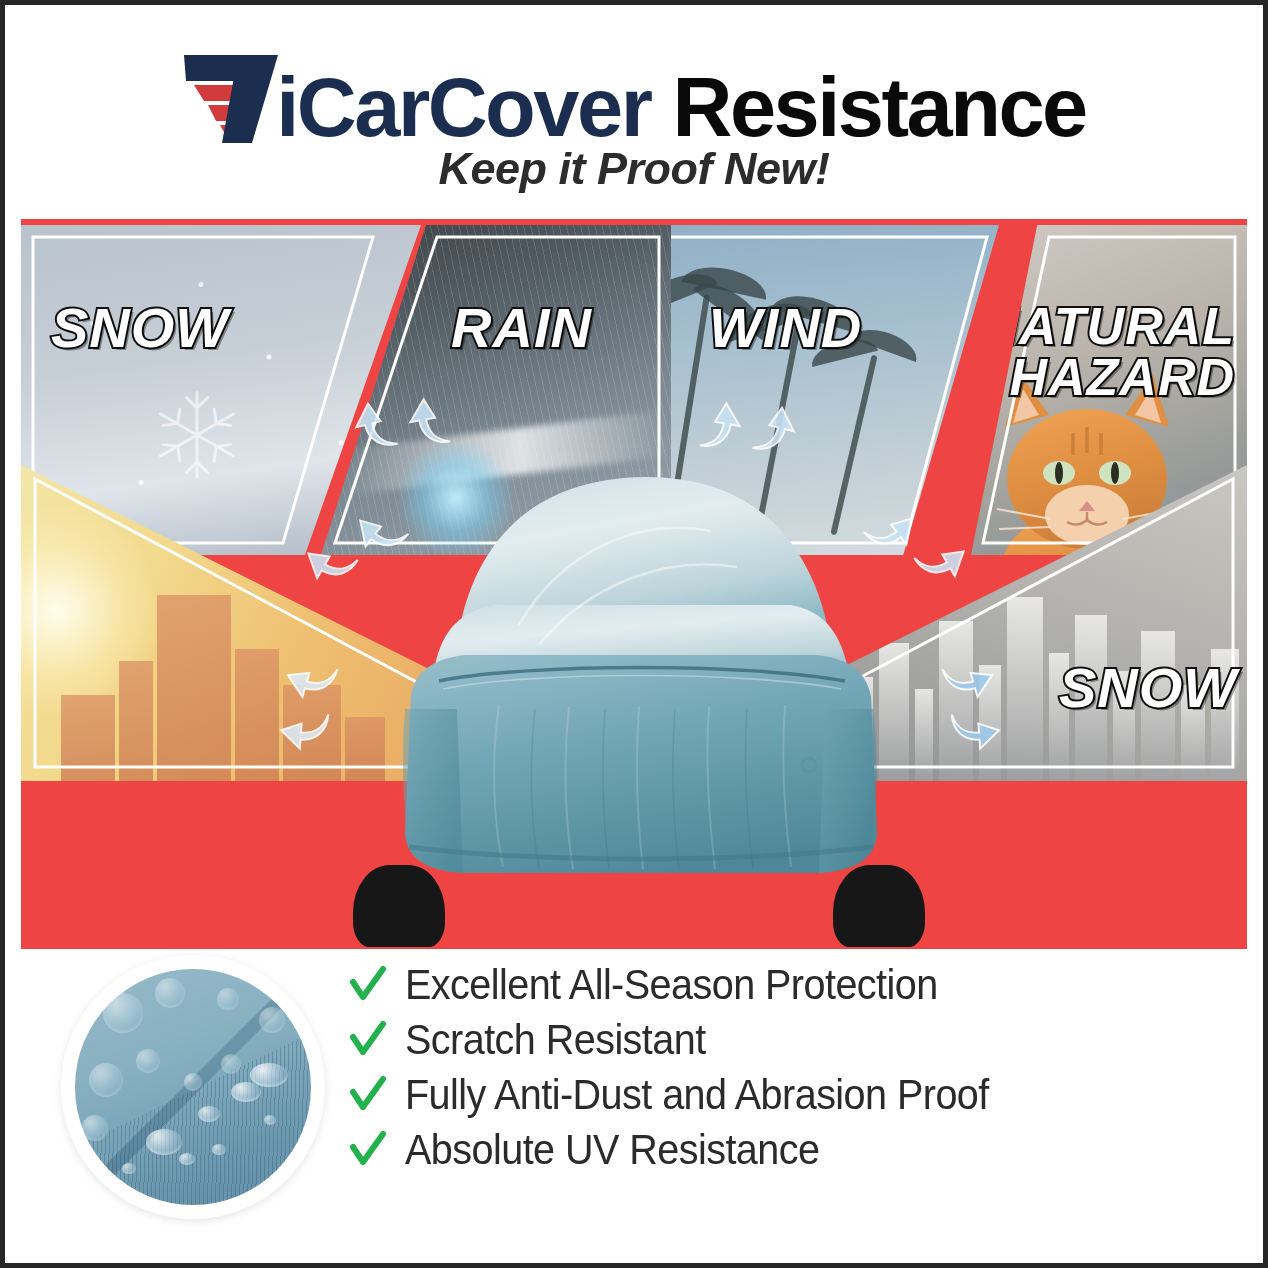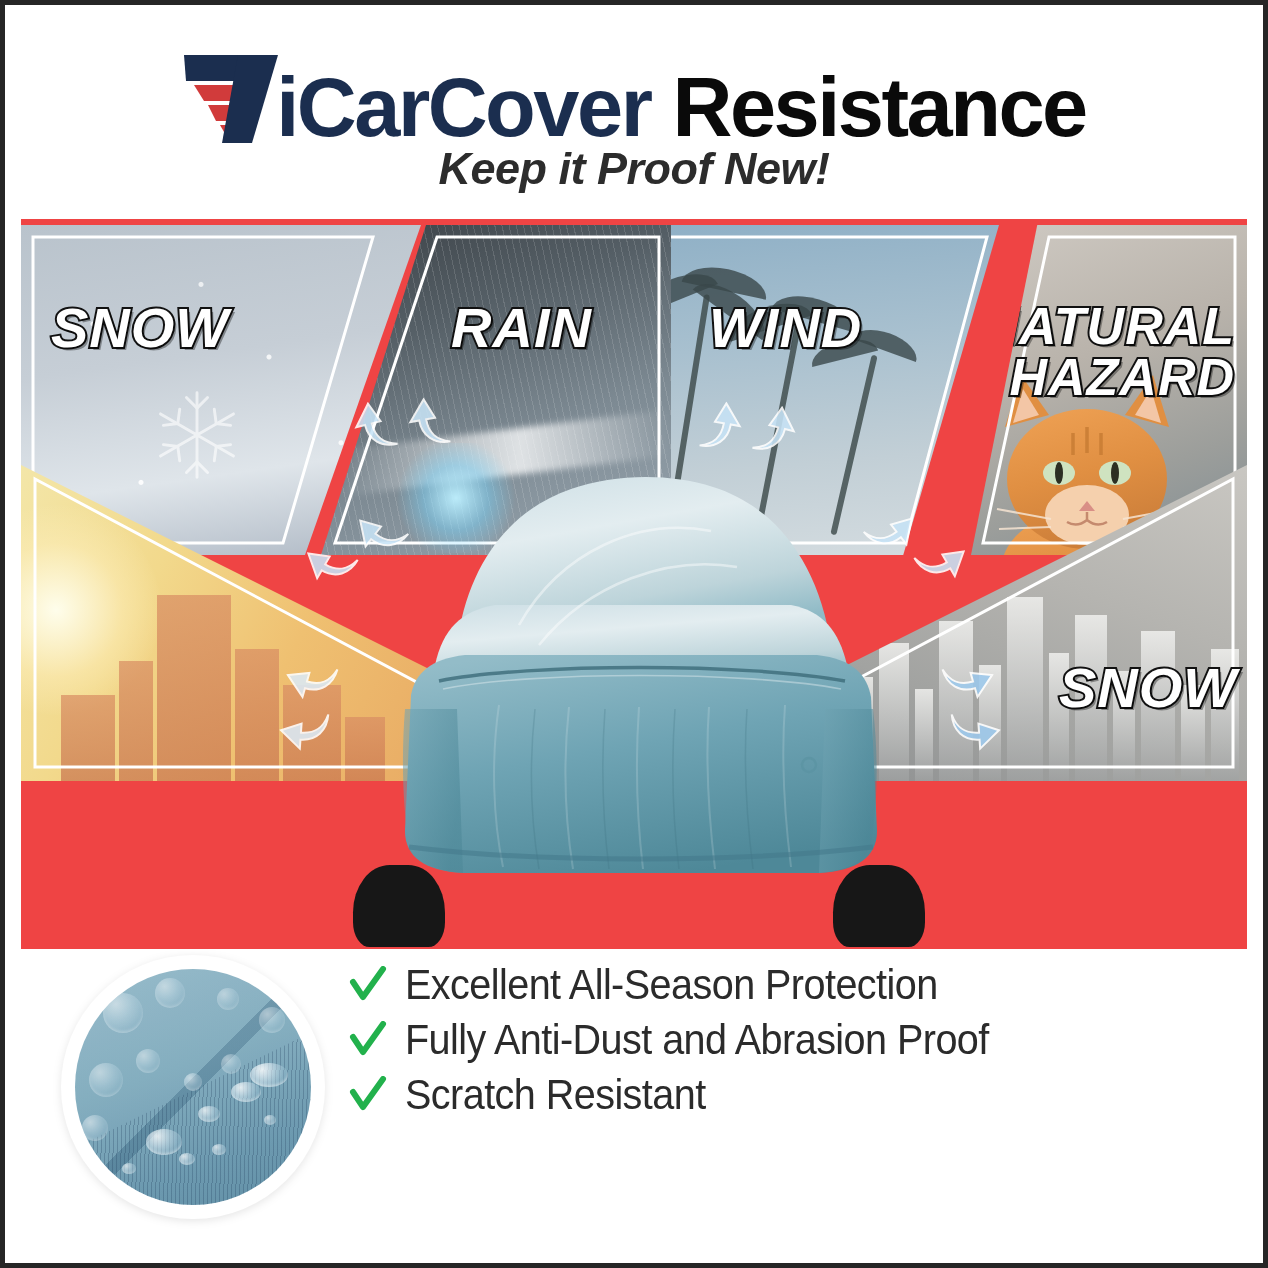--- a/index.html
+++ b/index.html
@@ -565,23 +565,29 @@
     <div class="feature-row">
       <svg class="check-icon" viewBox="0 0 38 38" aria-hidden="true">
           <path d="M4 16 L14 31 L34 3" fill="none" stroke="#22b14c" stroke-width="6" stroke-linecap="round" stroke-linejoin="round"></path>
         </svg>
       <span class="feature-text">Excellent All-Season Protection</span>
     </div>
     <div class="feature-row">
       <svg class="check-icon" viewBox="0 0 38 38" aria-hidden="true">
           <path d="M4 16 L14 31 L34 3" fill="none" stroke="#22b14c" stroke-width="6" stroke-linecap="round" stroke-linejoin="round"></path>
         </svg>
-      <span class="feature-text">Fully Anti-Dust and Abrasion Proof</span>
+      <span class="feature-text">Scratch Resistant</span>
     </div>
     <div class="feature-row">
       <svg class="check-icon" viewBox="0 0 38 38" aria-hidden="true">
           <path d="M4 16 L14 31 L34 3" fill="none" stroke="#22b14c" stroke-width="6" stroke-linecap="round" stroke-linejoin="round"></path>
         </svg>
-      <span class="feature-text">Scratch Resistant</span>
+      <span class="feature-text">Fully Anti-Dust and Abrasion Proof</span>
+    </div>
+    <div class="feature-row">
+      <svg class="check-icon" viewBox="0 0 38 38" aria-hidden="true">
+          <path d="M4 16 L14 31 L34 3" fill="none" stroke="#22b14c" stroke-width="6" stroke-linecap="round" stroke-linejoin="round"></path>
+        </svg>
+      <span class="feature-text">Absolute UV Resistance</span>
     </div>
   </div>
 
 </div>
 
 </body></html>

